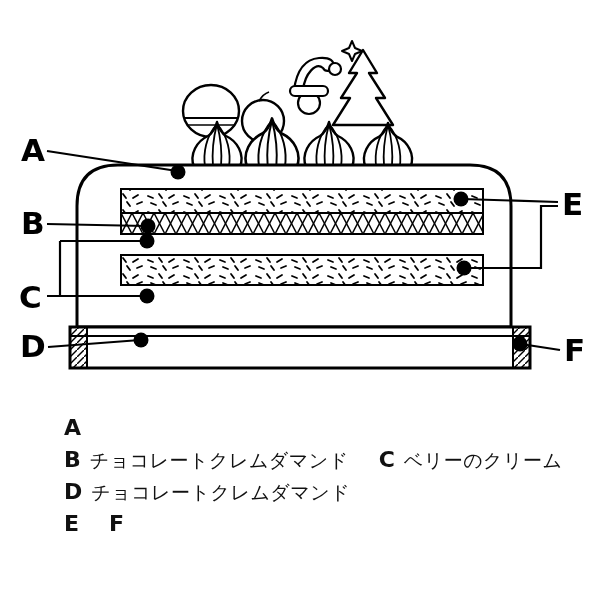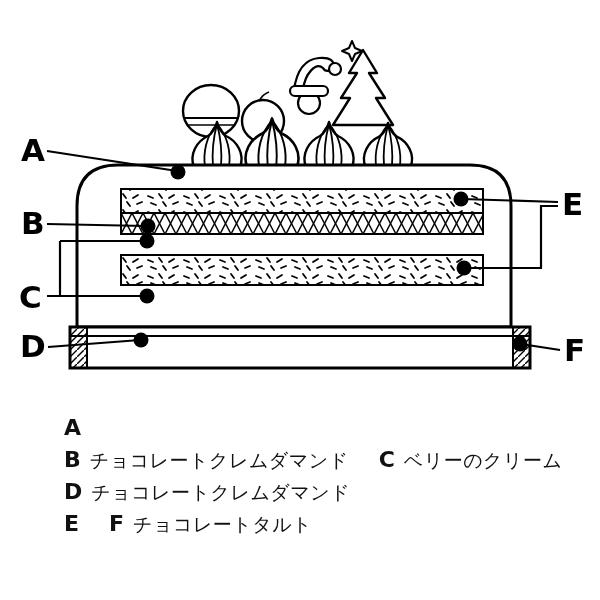--- a/index.html
+++ b/index.html
@@ -174,18 +174,17 @@
         <span class="legend-key">D</span>
         <span class="legend-text">チョコレートクレムダマンド</span>
       </span>
     </div>
     <div class="legend-row">
       <span class="legend-item">
         <span class="legend-key">E</span>
       </span>
       <span class="legend-item">
         <span class="legend-key">F</span>
-        <span class="legend-text">チョコレートタルト</span>
       </span>
     </div>
   </div>
 
 </div>
 
 </body></html>

